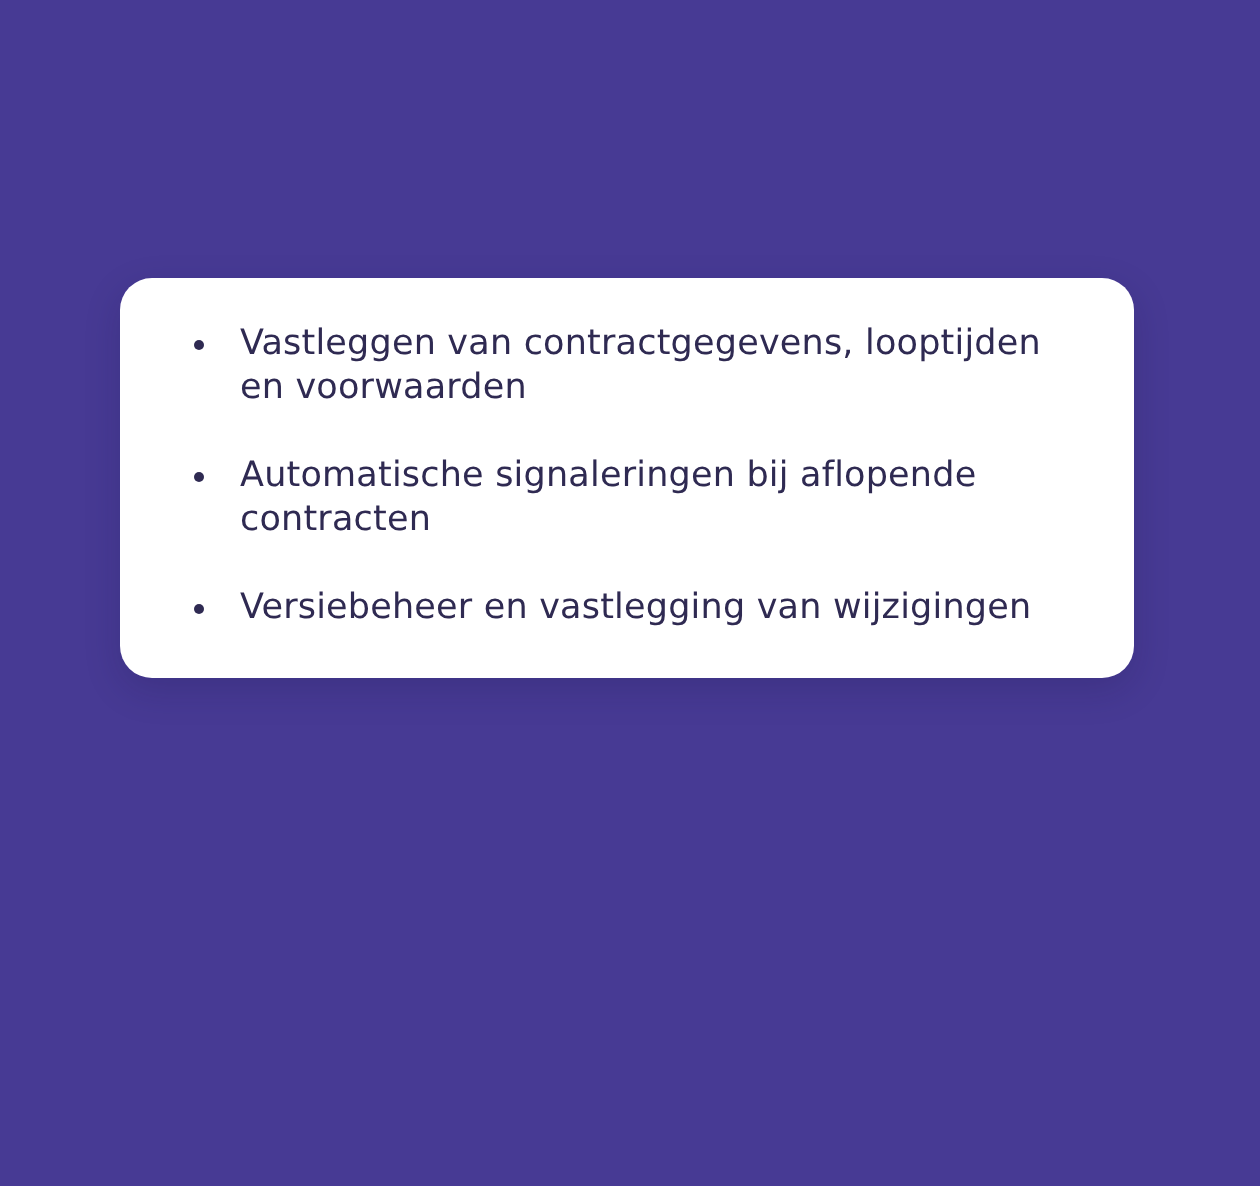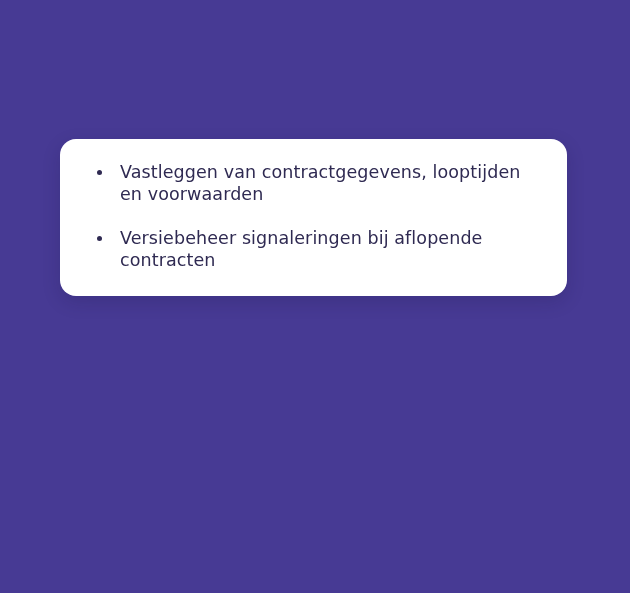--- a/index.html
+++ b/index.html
@@ -68,17 +68,21 @@
 
 <div class="stage">
   <div class="card">
     <ul class="feature-list">
       <li>
         <span class="bullet"></span>
         <span class="item-text">Vastleggen van contractgegevens, looptijden en voorwaarden</span>
       </li>
       <li>
         <span class="bullet"></span>
-        <span class="item-text">Versiebeheer signaleringen bij aflopende contracten</span>
+        <span class="item-text">Automatische signaleringen bij aflopende contracten</span>
+      </li>
+      <li>
+        <span class="bullet"></span>
+        <span class="item-text">Versiebeheer en vastlegging van wijzigingen</span>
       </li>
     </ul>
   </div>
 </div>
 
 </body></html>

